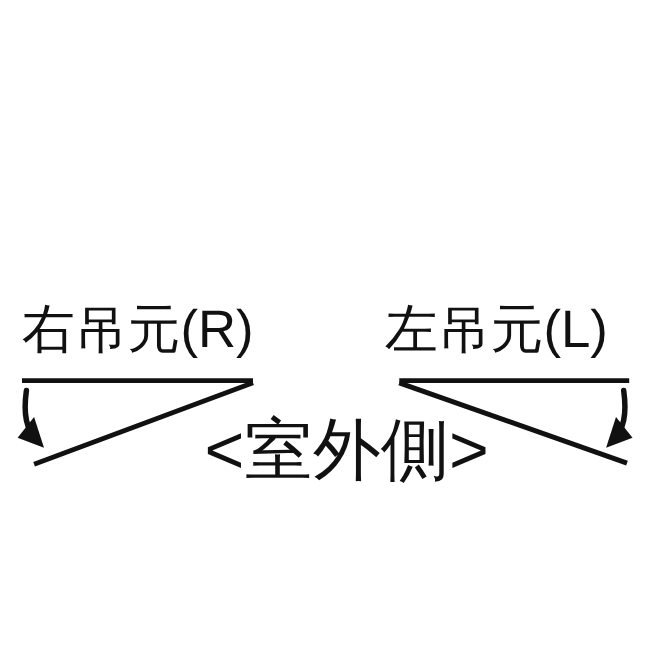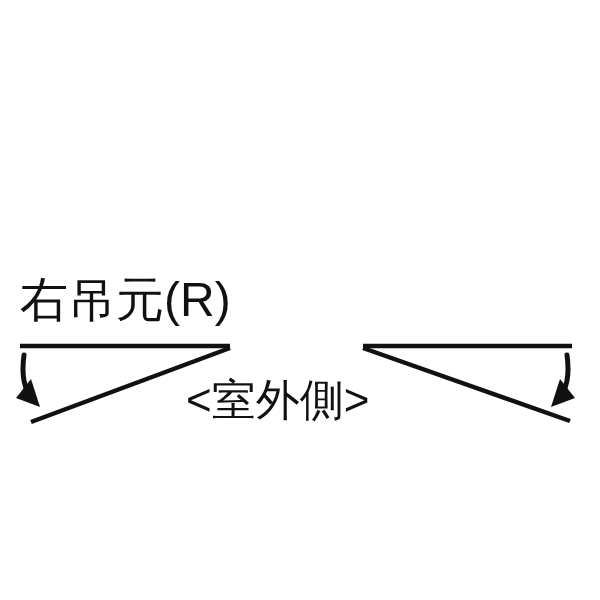--- a/index.html
+++ b/index.html
@@ -36,21 +36,21 @@
     font-weight: 400;
     color: var(--ink);
     white-space: nowrap;
     line-height: 1.1;
   }
   .hinge-label.right { left: 20px; }
   .hinge-label.left  { left: 350px; }
   .outdoor-note {
     position: absolute;
     left: 186px; top: 376px;
-    font-size: 44px;
+    font-size: 62px;
     font-weight: 400;
     color: var(--ink);
     white-space: nowrap;
     line-height: 1.1;
   }
   svg.diagram-lines {
     position: absolute;
     left: 0; top: 0;
     width: 600px; height: 600px;
   }
@@ -64,20 +64,21 @@
   svg.diagram-lines .head  { fill: var(--ink); stroke: none; }
 </style>
 </head>
 <body>
 
 <div class="canvas">
 
 
   <div class="hinge-label right">右吊元(R)</div>
 
+  <div class="hinge-label left">左吊元(L)</div>
 
   <svg class="diagram-lines" viewBox="0 0 600 600" aria-hidden="true">
 
     <g>
       <path class="stroke thick" d="M20 346 H230"></path>
       <path class="stroke thick" d="M230 348 L31 422"></path>
       <path class="shaft stroke" d="M24 355 C21 377 24 390 33 399"></path>
       <polygon class="head" points="40,407 16,398 31,379"></polygon>
     </g>
 

